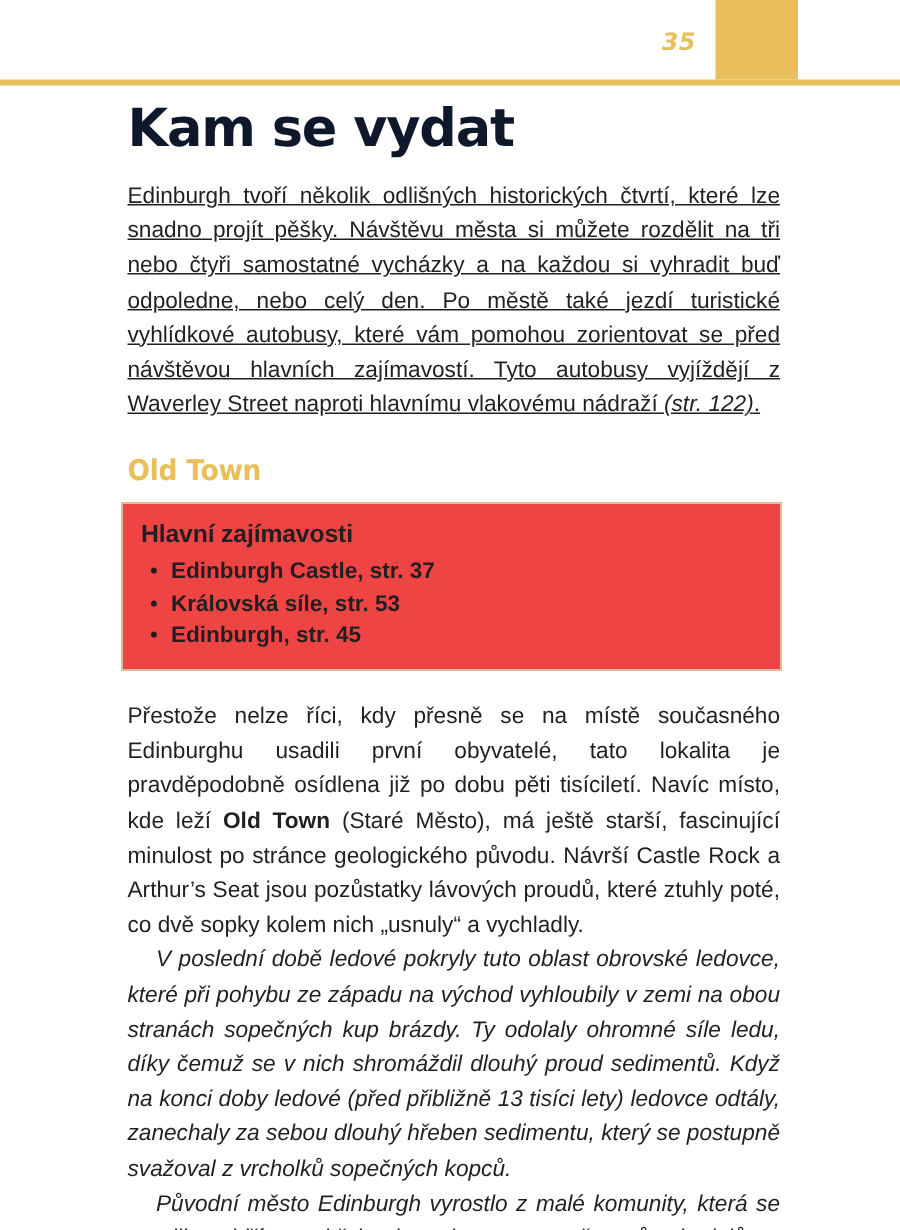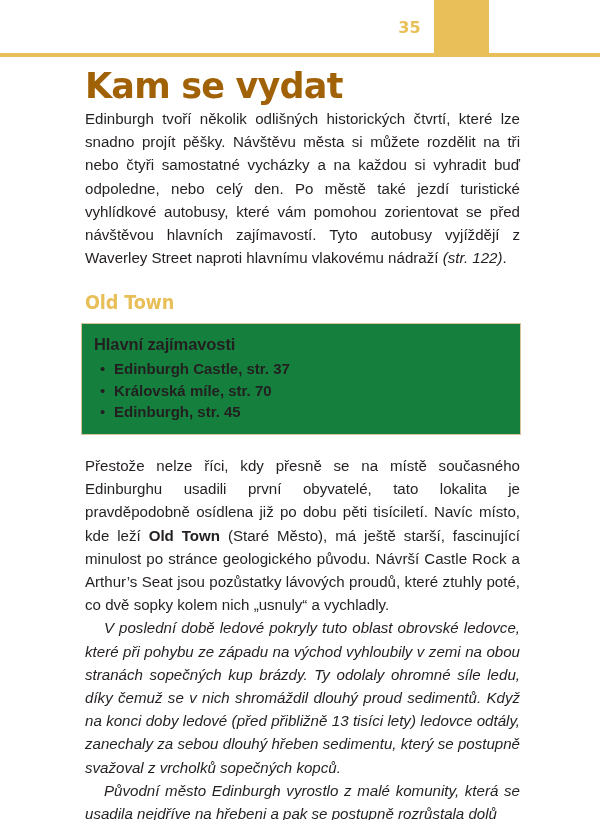--- a/index.html
+++ b/index.html
@@ -13,21 +13,22 @@
     font-family: "Liberation Sans", sans-serif;
     color: #221f1f;
     overflow: hidden;
     position: relative;
   }
 
   
   .page-header {
     position: relative;
     height: 53px;
-    width: 489px;
+    width: 532px;
+    font-style: italic;
   }
   .header-tab {
     position: absolute;
     top: 0;
     right: 0;
     width: 55px;
     height: 53px;
     background: #e8bf58;
   }
   .folio {
@@ -56,35 +57,36 @@
     top: 57px;
     width: 435px;
   }
 
   h1.page-title {
     margin: 9px 0 0 0;
     font-size: 35px;
     line-height: 40px;
     font-weight: bold;
     letter-spacing: -0.8px;
-    color: #a16207;
+    color: #0f172a;
     font-family: "DejaVu Sans", sans-serif;
   }
 
   p.body-text {
     margin: 0;
     font-size: 15.1px;
     line-height: 23.2px;
     text-align: justify;
     text-justify: inter-word;
     hyphens: manual;
     color: #231f20;
   }
   p.intro {
-    margin-top: 1px;
+    margin-top: 13px;
+    text-decoration: underline;
   }
   p.indent {
     text-indent: 19px;
     font-style: italic;
   }
   .it { font-style: italic; }
   .bd { font-weight: bold; }
 
   h2.section-heading {
     margin: 22px 0 10px 0;
@@ -93,21 +95,21 @@
     font-weight: bold;
     color: #e8bf58;
     letter-spacing: -0.2px;
     font-family: "DejaVu Sans", sans-serif;
     transform: scaleX(0.93);
     transform-origin: left center;
   }
 
   
   .highlight-box {
-    background: #15803d;
+    background: #ef4444;
     border: 1px solid #d9c49a;
     box-sizing: border-box;
     padding: 9px 12px 11px 12px;
     margin-bottom: 19px;
     width: 440px;
     margin-left: -4px;
   }
   .box-title {
     font-size: 16.5px;
     line-height: 22px;
@@ -160,21 +162,21 @@
 
   <h2 class="section-heading">Old Town</h2>
 
   <div class="highlight-box">
     <div class="box-title">Hlavní zajímavosti</div>
     <ul class="box-list">
       <li>
         <span class="bullet">•</span><span class="item-name">Edinburgh Castle</span><span class="item-ref">, str. 37</span>
       </li>
       <li>
-        <span class="bullet">•</span><span class="item-name">Královská míle</span><span class="item-ref">, str. 70</span>
+        <span class="bullet">•</span><span class="item-name">Královská síle</span><span class="item-ref">, str. 53</span>
       </li>
       <li>
         <span class="bullet">•</span><span class="item-name">Edinburgh</span><span class="item-ref">, str. 45</span>
       </li>
     </ul>
   </div>
 
   <p class="body-text"><span>Přestože nelze říci, kdy přesně se na místě současného Edinburghu usadili první obyvatelé, tato lokalita je pravděpodobně osídlena již po dobu pěti tisíciletí. Navíc místo, kde leží </span><span class="bd">Old Town</span><span> (Staré Město), má ještě starší, fascinující minulost po stránce geologického původu. Návrší Castle Rock a Arthur’s Seat jsou pozůstatky lávových proudů, které ztuhly poté, co dvě sopky kolem nich „usnuly“ a vychladly.</span></p>
 
   <p class="body-text indent">V poslední době ledové pokryly tuto oblast obrovské ledovce, které při pohybu ze západu na východ vyhloubily v zemi na obou stranách sopečných kup brázdy. Ty odolaly ohromné síle ledu, díky čemuž se v nich shromáždil dlouhý proud sedimentů. Když na konci doby ledové (před přibližně 13 tisíci lety) ledovce odtály, zanechaly za sebou dlouhý hřeben sedimentu, který se postupně svažoval z vrcholků sopečných kopců.</p>

